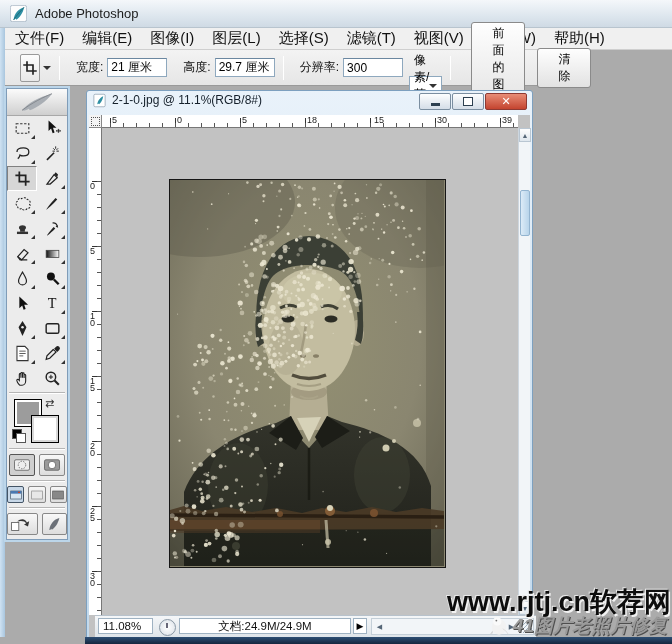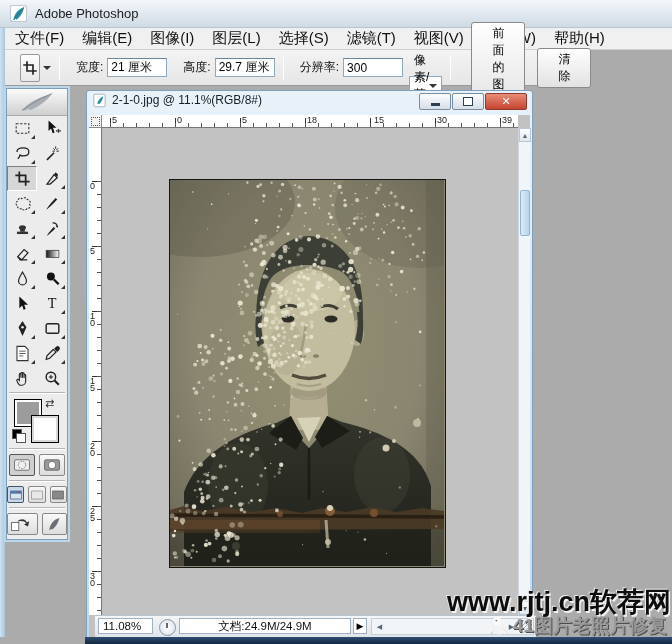--- a/index.html
+++ b/index.html
@@ -108,21 +108,21 @@
   #hsb{left:276px;top:2px;width:163px;height:17px;background:#f2f5f8;border:1px solid #c4cfd8;box-sizing:border-box;}
   #hsb .la,#hsb .ra{position:absolute;top:1px;width:13px;height:13px;font-size:7px;color:#567;display:flex;align-items:center;justify-content:center;}
   #hsb .la{left:1px;} #hsb .ra{right:15px;}
   #hsb-grip{position:absolute;right:1px;bottom:1px;width:12px;height:13px;
     background:repeating-linear-gradient(135deg,transparent 0 2px,#9fb0bf 2px 3px);}
 
   
   #wm1{right:1px;top:584px;font-size:27px;font-weight:bold;color:#0d0d0d;letter-spacing:0px;z-index:60;
     text-shadow:1.5px 1.5px 0 #f2f2f2,-1px -1px 0 #e8e8e8;white-space:nowrap;}
   #wm2{right:5px;top:613px;font-size:19px;font-weight:bold;color:#9a9a9a;z-index:60;display:flex;align-items:center;gap:2px;
-    text-shadow:1px 1px 0 #4e4e4e;white-space:nowrap;}
+    text-shadow:1px 1px 0 #4e4e4e;white-space:nowrap;font-style:italic;}
 </style>
 </head>
 <body>
 
 <div id="stage">
 
   <div class="abs" id="titlebar">
     <svg width="17" height="17" viewBox="0 0 24 24">
       <rect x="0.5" y="0.5" width="23" height="23" rx="3" fill="#fdfdfd" stroke="#9ab"></rect>
       <path d="M20 3C12 5 6 12 5 21c1 0 2.2-1 3-2l.8 1.8C13 18 18 12 20 3z" fill="#2e8fa3"></path>

